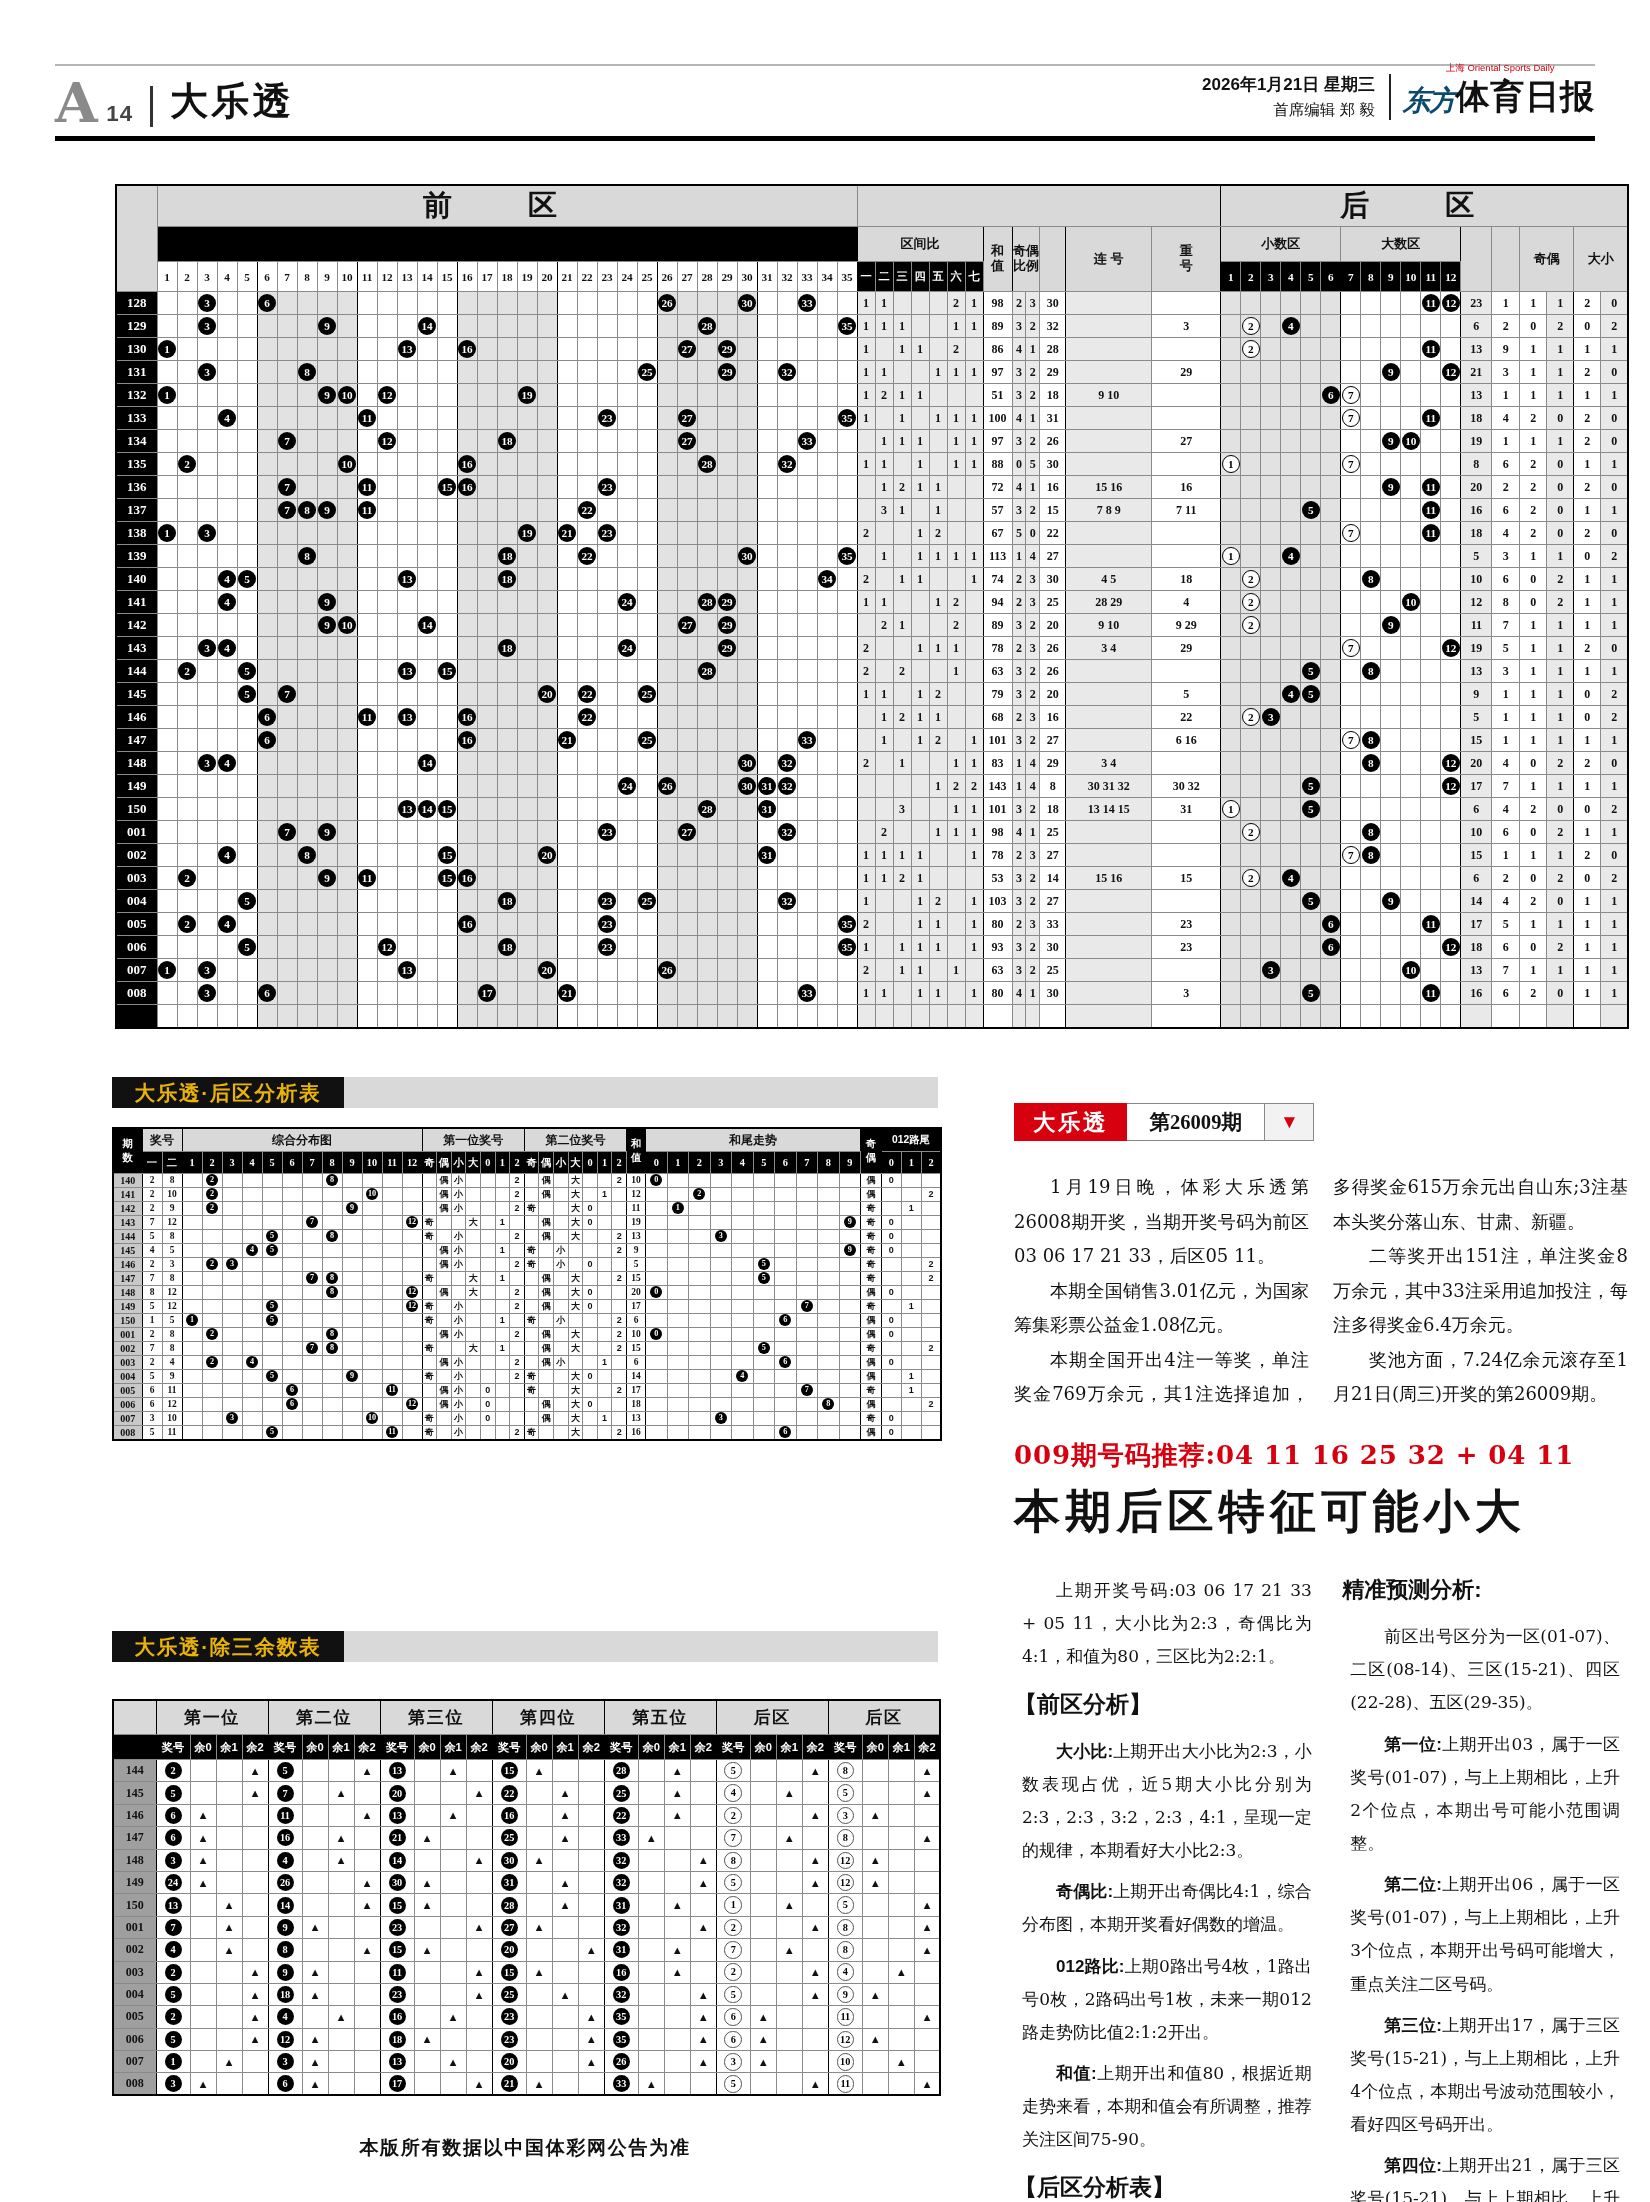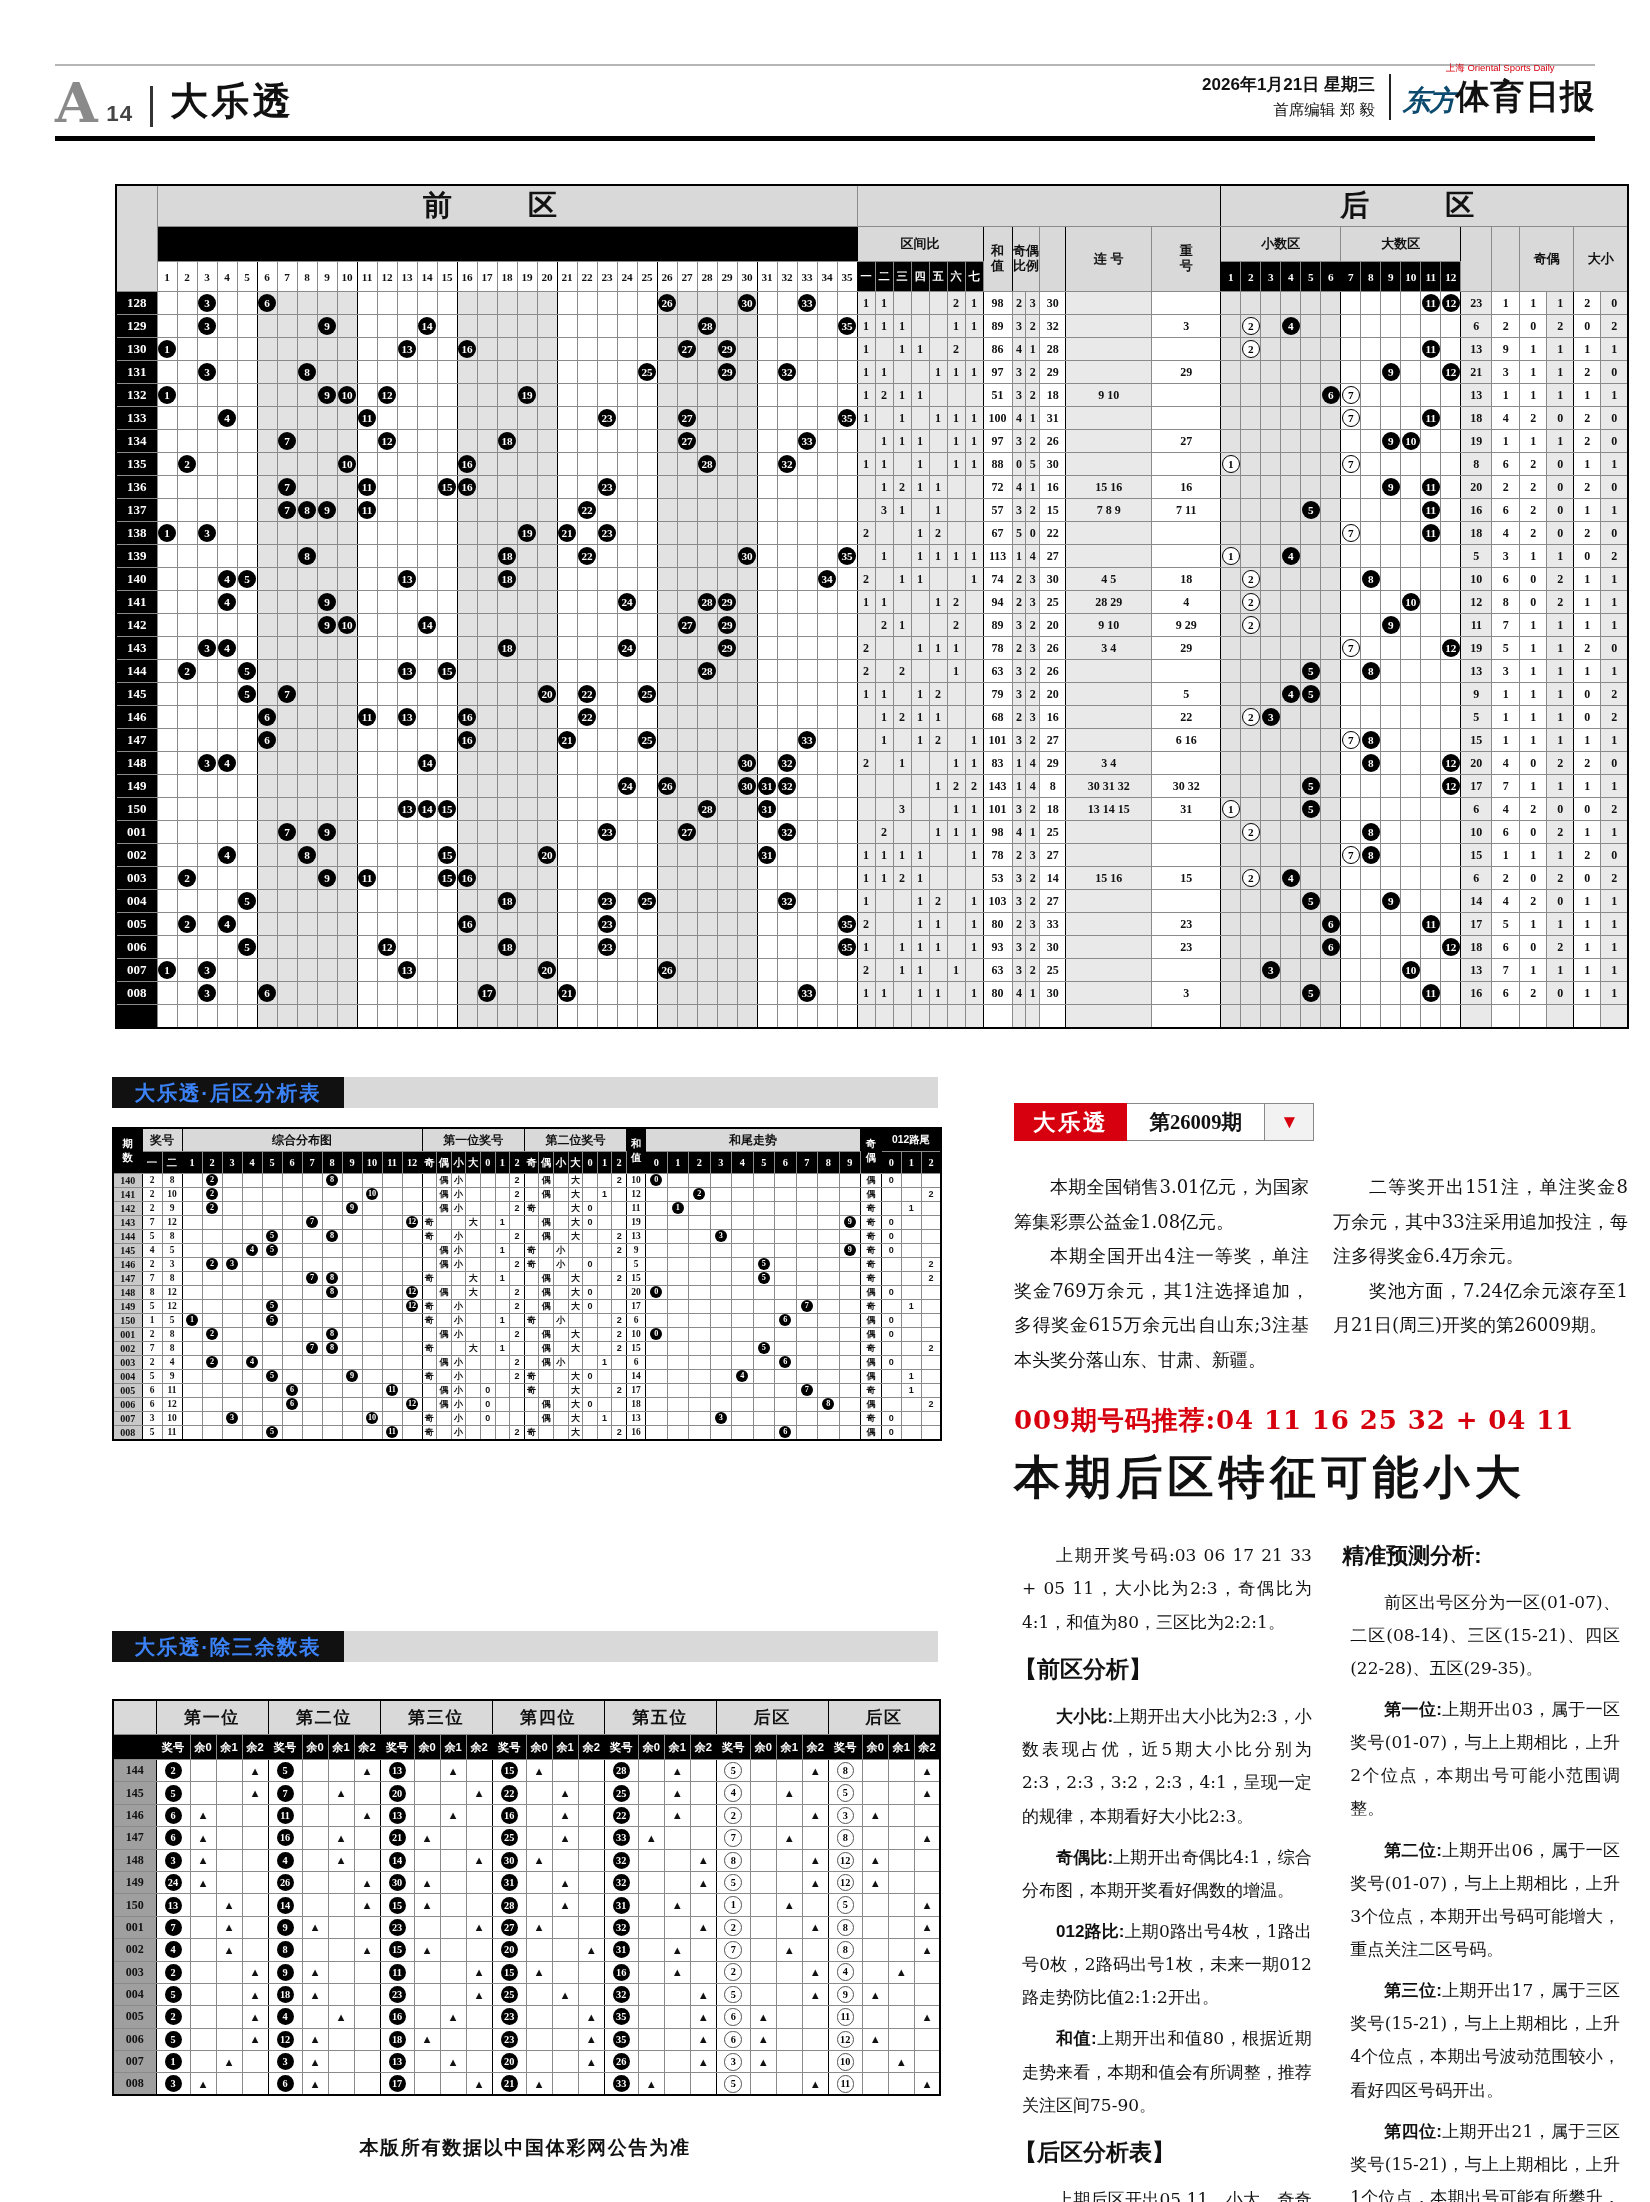--- a/index.html
+++ b/index.html
@@ -37,21 +37,21 @@
   #trend tbody tr{height:23px;}
   #trend .per{background:#000;color:#fff;font-weight:bold;font-size:13px;}
   #trend .zg{background:#e2e2e2;}
   #trend .mid{font-size:12px;font-weight:bold;}
   #trend .mg{background:#e9e9e9;}
   #trend .ball,#trend .hball{display:inline-block;width:18px;height:18px;line-height:18px;border-radius:50%;font-size:11.2px;font-weight:bold;}
   #trend .ball{background:#000;color:#fff;}
   #trend .hball{background:#fff;color:#000;border:1.3px solid #000;width:16.3px;height:16.3px;line-height:16.3px;}
   
   .secbar{position:absolute;height:31px;width:826px;background:#d9d9d9;}
-  .secbar .blk{display:inline-block;background:#111;color:#3b82f6;font-size:20.6px;font-weight:bold;height:31px;line-height:31px;padding:0 22.4px;letter-spacing:1.7px;}
+  .secbar .blk{display:inline-block;background:#111;color:#eab308;font-size:20.6px;font-weight:bold;height:31px;line-height:31px;padding:0 22.4px;letter-spacing:1.7px;}
   
   #analysis{position:absolute;left:112px;top:1127px;width:828px;border:2.2px solid #000;}
   #analysis td,#analysis th{border:0.9px solid #8a8a8a;font-family:"Liberation Serif",serif;}
   #analysis .hR{border-right:1.7px solid #000;}
   #analysis thead .g{background:#d9d9d9;font-size:12px;font-weight:bold;font-family:"Liberation Sans",sans-serif;height:22.4px;}
   #analysis thead .k{background:#000;color:#fff;font-size:10.3px;font-weight:bold;font-family:"Liberation Sans",sans-serif;}
   #analysis thead .sub{background:#000;color:#fff;font-size:10.3px;font-weight:bold;height:20.6px;}
   #analysis tbody tr{height:13.8px;}
   #analysis tbody td{font-size:9.5px;font-weight:bold;}
   #analysis .per{background:#c8c8c8;font-size:10px;}
@@ -4011,20 +4011,21 @@
       </tbody>
     </table>
 
   <div id="artcol">
     <div id="badge">
       <div class="red">大乐透</div>
       <div class="issue">第26009期</div>
       <div class="tribox">▼</div>
     </div>
     <div id="news">
+      <p>1月19日晚，体彩大乐透第26008期开奖，当期开奖号码为前区03 06 17 21 33，后区05 11。</p>
       <p>本期全国销售3.01亿元，为国家筹集彩票公益金1.08亿元。</p>
       <p>本期全国开出4注一等奖，单注奖金769万余元，其1注选择追加，多得奖金615万余元出自山东;3注基本头奖分落山东、甘肃、新疆。</p>
       <p>二等奖开出151注，单注奖金8万余元，其中33注采用追加投注，每注多得奖金6.4万余元。</p>
       <p>奖池方面，7.24亿余元滚存至1月21日(周三)开奖的第26009期。</p>
     </div>
     <div id="reco">009期号码推荐:04 11 16 25 32 + 04 11</div>
     <div id="headline">本期后区特征可能小大</div>
     <div id="twocol">
       <div class="col colL">
         <p>上期开奖号码:03 06 17 21 33 + 05 11，大小比为2:3，奇偶比为4:1，和值为80，三区比为2:2:1。</p>

